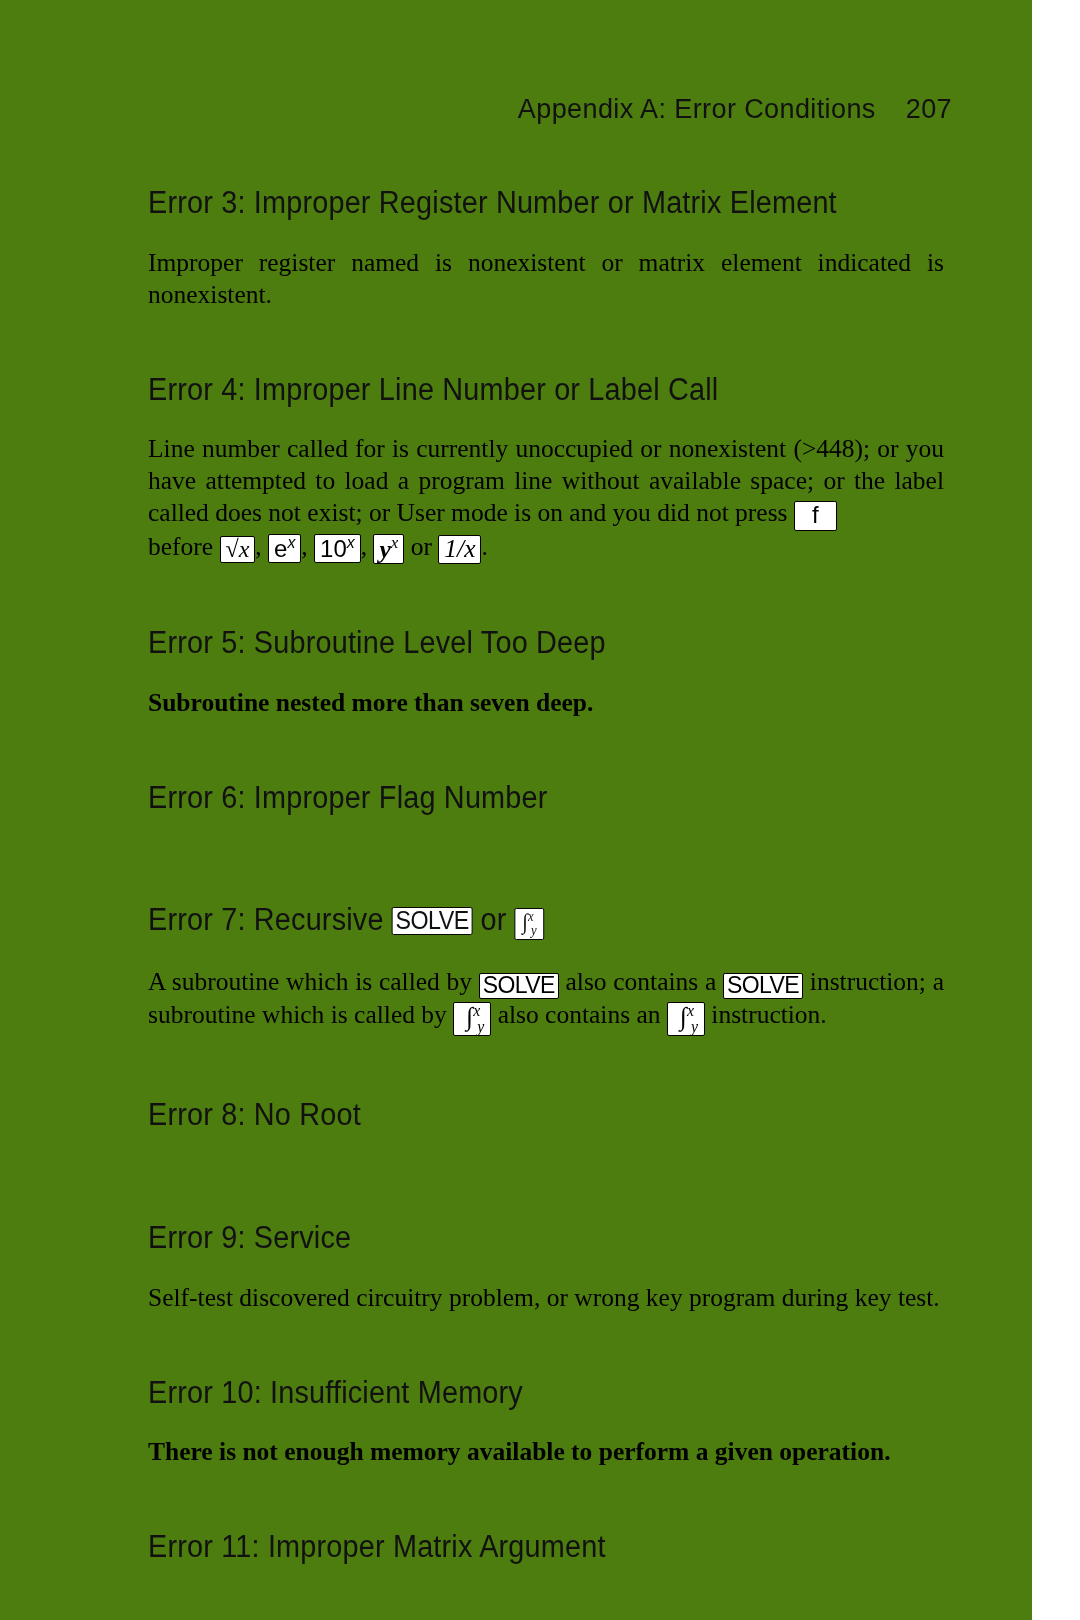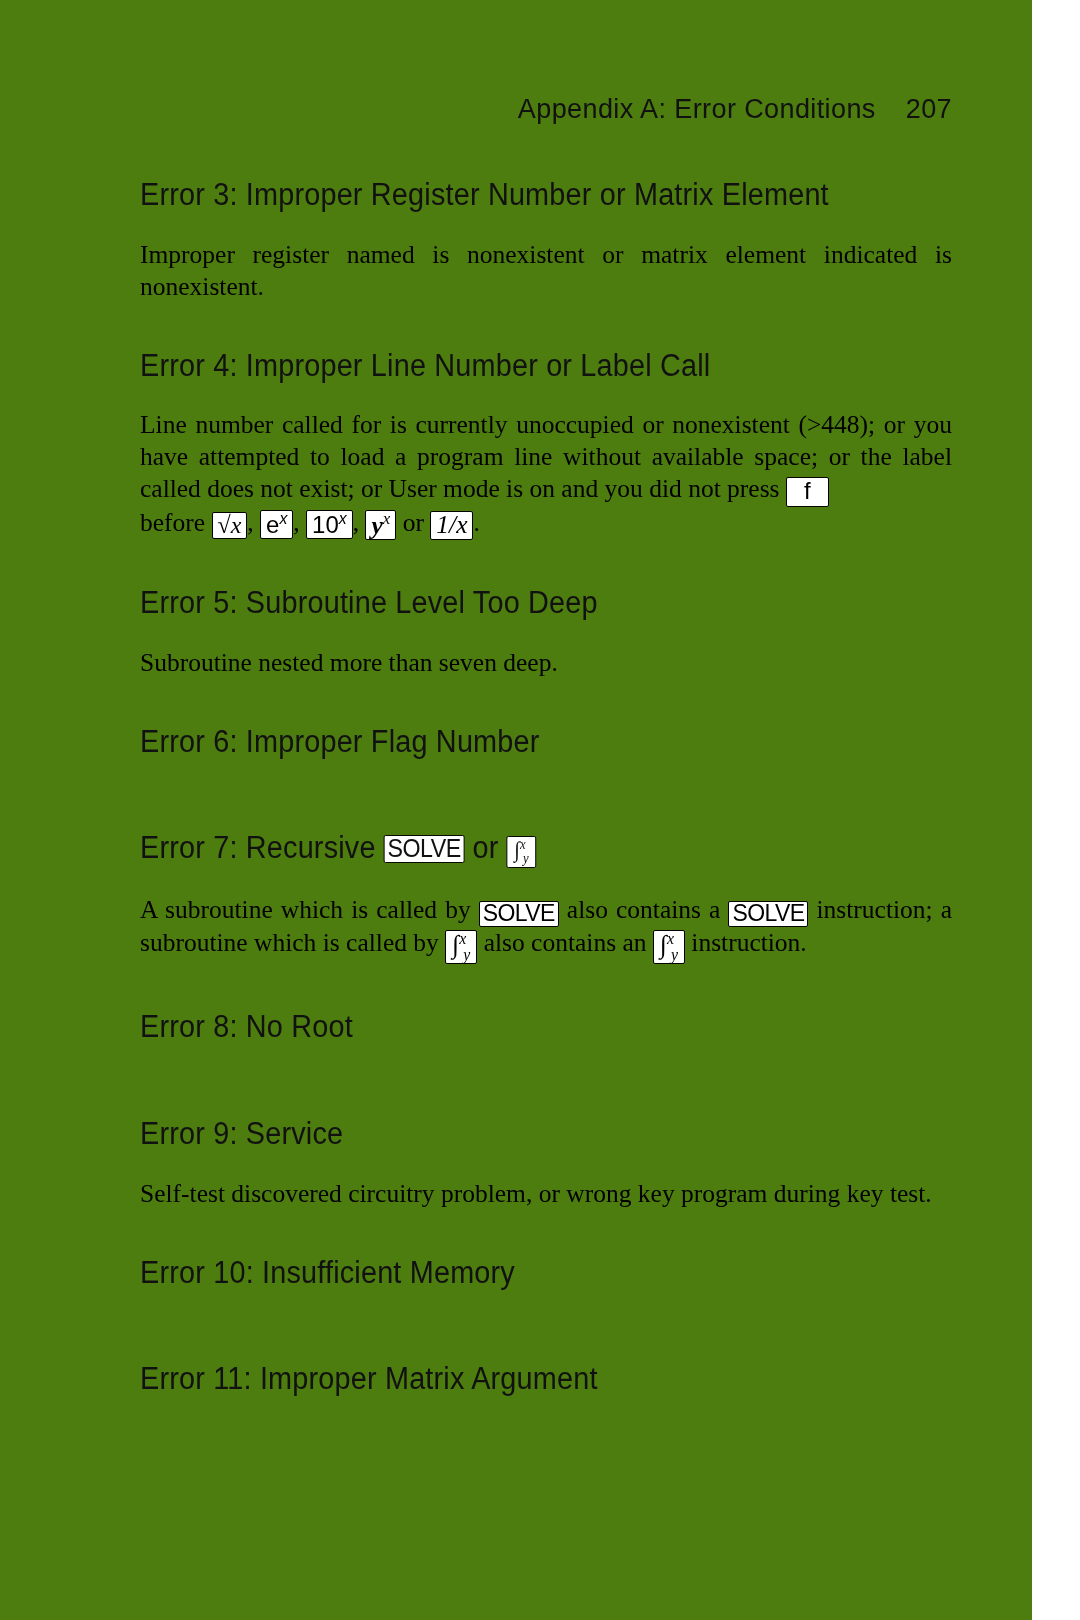--- a/index.html
+++ b/index.html
@@ -58,24 +58,24 @@
   
   p.err-body {
     font-family: "Liberation Serif", "DejaVu Serif", serif;
     font-size: 25.5px;
     line-height: 1.255;
     margin: 0;
     padding: 0;
     text-align: justify;
     color: #000;
   }
-  p.err-body.nojust { text-align: left; }
+  p.err-body.nojust { text-align: left; font-weight: bold; }
 
   
-  .sec { margin: 0; }
+  .sec { margin: 8px; }
   .gap-head  { height: 26px; }   
   .gap-sect  { height: 46px; }   
 
   
   .key {
     display: inline-block;
     border: 1.6px solid #000;
     border-radius: 2px;
     padding: 0px 5px 1px 5px;
     line-height: 1.0;
@@ -99,21 +99,21 @@
   .key .it  { font-style: italic; }
   .key .rad { font-family: "Liberation Serif", "DejaVu Serif", serif; }
 
   
   h2.err-head .key { vertical-align: 2px; }
   h2.err-head .key.k-solve { font-size: 25px; padding: 0 3px 1px 3px; vertical-align: 1px; }
   h2.err-head .key.k-int   { font-size: 22px; padding: 1px 7px 2px 7px; vertical-align: 1px; }
 
   .key.k-int {
     font-family: "Liberation Serif", "DejaVu Serif", serif;
-    padding: 0px 6px 1px 6px;
+    padding: 0px 6px 1px 12px;
   }
   .intg { font-style: italic; font-size: 1.0em; }
   .intg .ix { font-size: 0.62em; vertical-align: super; font-style: italic; }
   .intg .iy { font-size: 0.62em; vertical-align: sub; font-style: italic; margin-left: -3px; }
 </style>
 </head>
 <body>
 
 <div class="page">
 
@@ -173,20 +173,21 @@
       <h2 class="err-head">Error 9: Service</h2>
       <div class="gap-head"></div>
       <p class="err-body">Self-test discovered circuitry problem, or wrong key program during key test.</p>
     </div>
 
     <div class="gap-sect"></div>
 
     <div class="sec">
       <h2 class="err-head">Error 10: Insufficient Memory</h2>
       <div class="gap-head"></div>
+      <p class="err-body nojust">There is not enough memory available to perform a given operation.</p>
     </div>
 
     <div class="gap-sect"></div>
 
     <div class="sec">
       <h2 class="err-head">Error 11: Improper Matrix Argument</h2>
       <div class="gap-head"></div>
     </div>
 
   </div>

